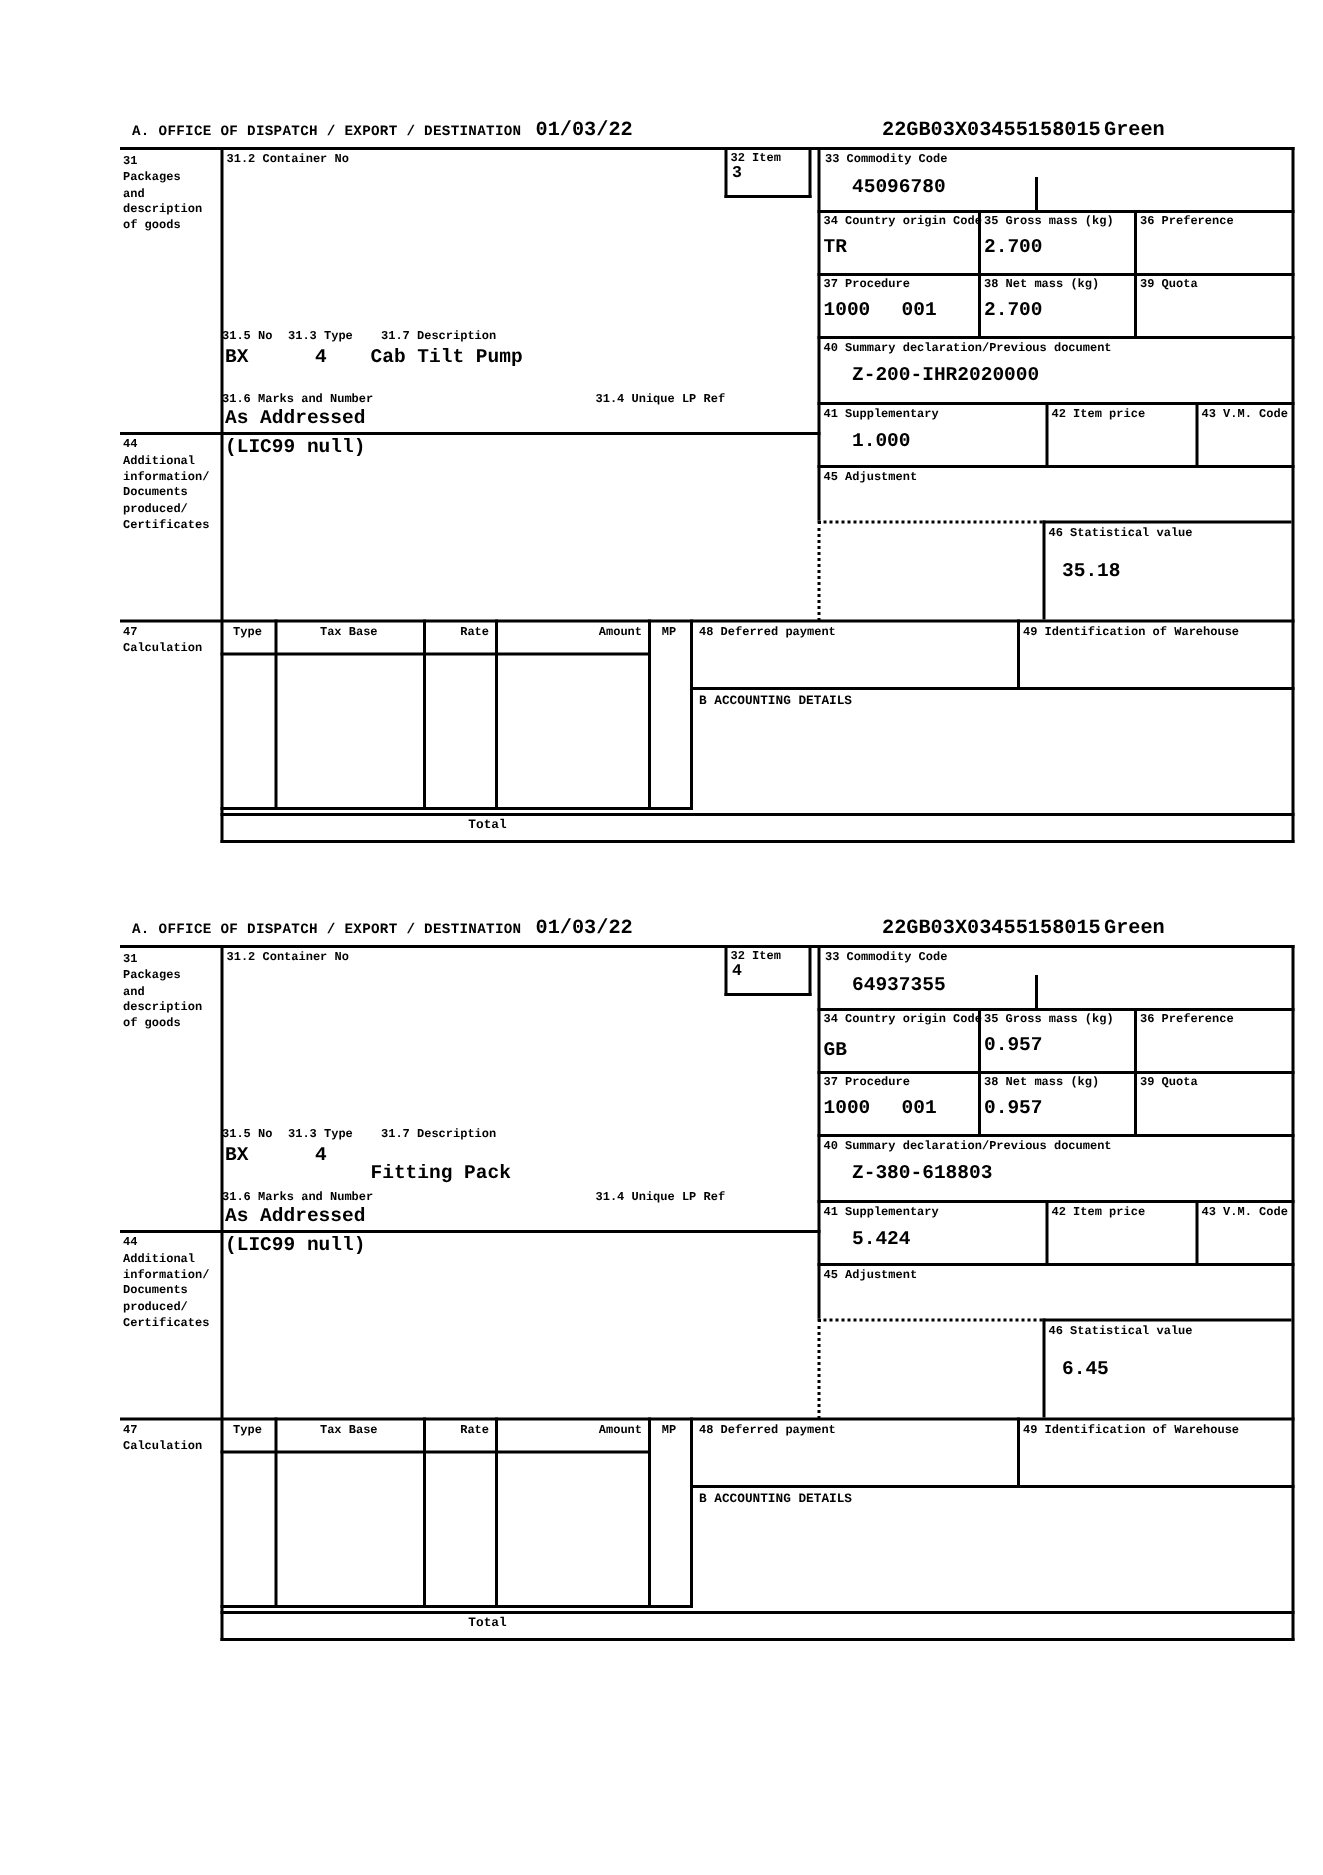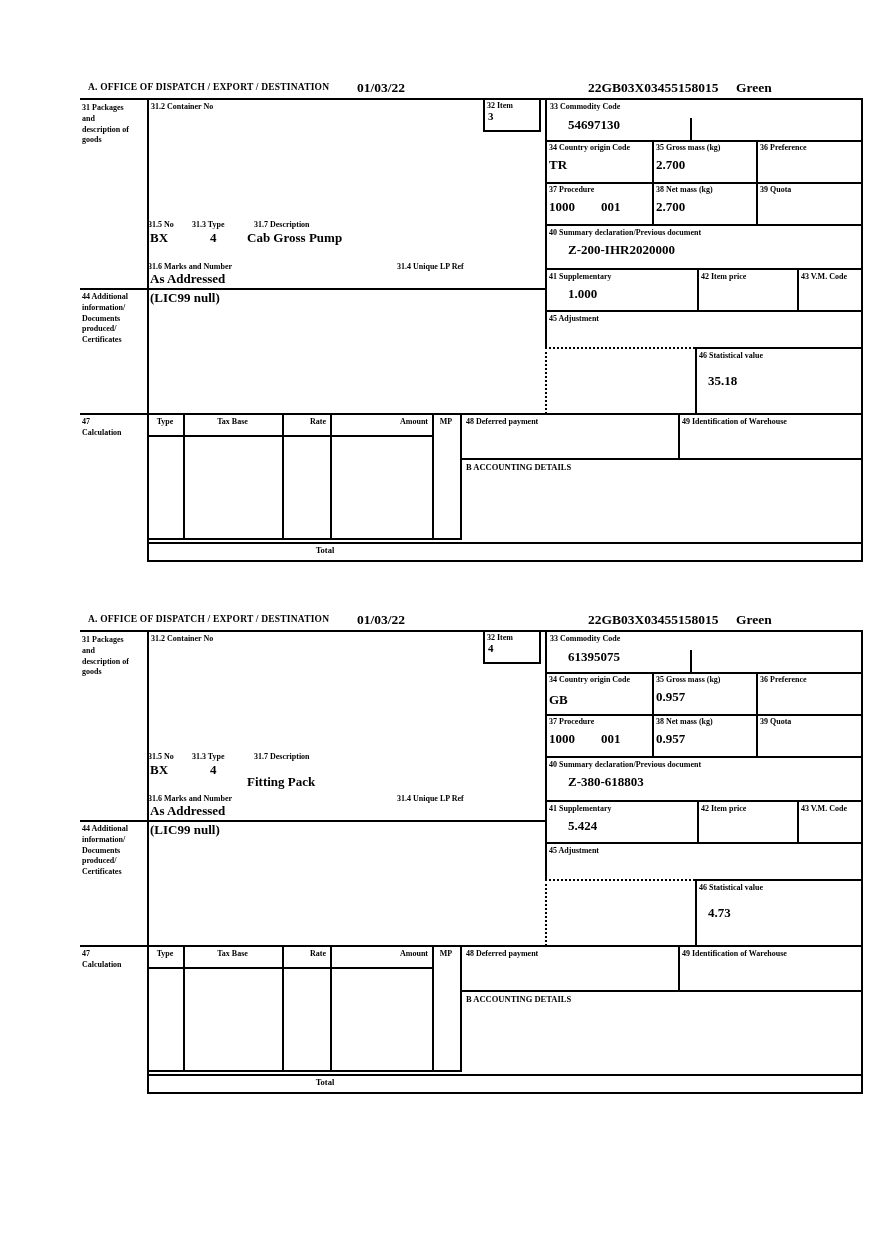--- a/index.html
+++ b/index.html
@@ -1,17 +1,17 @@
 <!DOCTYPE html>
 <html><head>
 <meta charset="utf-8">
 <style>
   html,body{margin:0;padding:0;background:#fff;}
   #page{position:relative;width:882px;height:1250px;background:#ffffff;color:#000;
-        font-family:Liberation Serif, serif;overflow:hidden;}
+        font-family:Liberation Mono, monospace;overflow:hidden;}
   .sec{position:absolute;left:80px;width:783px;height:483px;}
   .hl{position:absolute;height:2px;background:#000;}
   .vl{position:absolute;width:2px;background:#000;}
   .hd{position:absolute;height:0;border-top:2px dotted #000;}
   .vd{position:absolute;width:0;border-left:2px dotted #000;}
   .lbl{position:absolute;font-size:8px;font-weight:bold;line-height:1.35;}
   .val{position:absolute;font-size:13px;font-weight:bold;white-space:nowrap;}
   .v11{position:absolute;font-size:11px;font-weight:bold;line-height:1;}
   .t95{position:absolute;font-size:9.5px;font-weight:bold;white-space:nowrap;letter-spacing:0.2px;}
   .t13{position:absolute;font-size:13.5px;font-weight:bold;white-space:nowrap;}
@@ -69,38 +69,38 @@
     <div class="hl" style="left:380px;top:378px;width:403px"></div>
     <div class="hl" style="left:67px;top:458px;width:315px"></div>
     <div class="hl" style="left:67px;top:462px;width:716px"></div>
     <div class="hl" style="left:67px;top:480px;width:716px"></div>
 
     <div class="lbl" style="left:2px;top:23px;width:48px">31 Packages and description of goods</div>
     <div class="lbl nw" style="left:71px;top:22px">31.2 Container No</div>
     <div class="lbl nw" style="left:407px;top:21px">32 Item</div>
     <div class="v11" style="left:408px;top:31px">3</div>
     <div class="lbl nw" style="left:470px;top:22px">33 Commodity Code</div>
-    <div class="val" style="left:488px;top:37px">54697130</div>
+    <div class="val" style="left:488px;top:37px">45096780</div>
     <div class="lbl nw" style="left:469px;top:63px">34 Country origin Code</div>
     <div class="val" style="left:469px;top:77px">TR</div>
     <div class="lbl nw" style="left:576px;top:63px">35 Gross mass (kg)</div>
     <div class="val" style="left:576px;top:77px">2.700</div>
     <div class="lbl nw" style="left:680px;top:63px">36 Preference</div>
     <div class="lbl nw" style="left:469px;top:105px">37 Procedure</div>
     <div class="val" style="left:469px;top:119px">1000</div>
     <div class="val" style="left:521px;top:119px">001</div>
     <div class="lbl nw" style="left:576px;top:105px">38 Net mass (kg)</div>
     <div class="val" style="left:576px;top:119px">2.700</div>
     <div class="lbl nw" style="left:680px;top:105px">39 Quota</div>
     <div class="lbl nw" style="left:68px;top:140px">31.5 No</div>
     <div class="lbl nw" style="left:112px;top:140px">31.3 Type</div>
     <div class="lbl nw" style="left:174px;top:140px">31.7 Description</div>
     <div class="val" style="left:70px;top:150px">BX</div>
     <div class="val" style="left:130px;top:150px">4</div>
-    <div class="val" style="left:167px;top:150px">Cab Gross Pump</div>
+    <div class="val" style="left:167px;top:150px">Cab Tilt Pump</div>
     <div class="lbl nw" style="left:68px;top:182px">31.6 Marks and Number</div>
     <div class="lbl nw" style="left:317px;top:182px">31.4 Unique LP Ref</div>
     <div class="val" style="left:70px;top:191px">As Addressed</div>
     <div class="lbl nw" style="left:469px;top:148px">40 Summary declaration/Previous document</div>
     <div class="val" style="left:488px;top:162px">Z-200-IHR2020000</div>
     <div class="lbl nw" style="left:469px;top:192px">41 Supplementary</div>
     <div class="val" style="left:488px;top:206px">1.000</div>
     <div class="lbl nw" style="left:621px;top:192px">42 Item price</div>
     <div class="lbl nw" style="left:721px;top:192px">43 V.M. Code</div>
     <div class="lbl" style="left:2px;top:212px;width:48px">44 Additional information/ Documents produced/ Certificates</div>
@@ -159,21 +159,21 @@
     <div class="hl" style="left:380px;top:378px;width:403px"></div>
     <div class="hl" style="left:67px;top:458px;width:315px"></div>
     <div class="hl" style="left:67px;top:462px;width:716px"></div>
     <div class="hl" style="left:67px;top:480px;width:716px"></div>
 
     <div class="lbl" style="left:2px;top:23px;width:48px">31 Packages and description of goods</div>
     <div class="lbl nw" style="left:71px;top:22px">31.2 Container No</div>
     <div class="lbl nw" style="left:407px;top:21px">32 Item</div>
     <div class="v11" style="left:408px;top:31px">4</div>
     <div class="lbl nw" style="left:470px;top:22px">33 Commodity Code</div>
-    <div class="val" style="left:488px;top:37px">61395075</div>
+    <div class="val" style="left:488px;top:37px">64937355</div>
     <div class="lbl nw" style="left:469px;top:63px">34 Country origin Code</div>
     <div class="val" style="left:469px;top:80px">GB</div>
     <div class="lbl nw" style="left:576px;top:63px">35 Gross mass (kg)</div>
     <div class="val" style="left:576px;top:77px">0.957</div>
     <div class="lbl nw" style="left:680px;top:63px">36 Preference</div>
     <div class="lbl nw" style="left:469px;top:105px">37 Procedure</div>
     <div class="val" style="left:469px;top:119px">1000</div>
     <div class="val" style="left:521px;top:119px">001</div>
     <div class="lbl nw" style="left:576px;top:105px">38 Net mass (kg)</div>
     <div class="val" style="left:576px;top:119px">0.957</div>
@@ -190,21 +190,21 @@
     <div class="lbl nw" style="left:469px;top:148px">40 Summary declaration/Previous document</div>
     <div class="val" style="left:488px;top:162px">Z-380-618803</div>
     <div class="lbl nw" style="left:469px;top:192px">41 Supplementary</div>
     <div class="val" style="left:488px;top:206px">5.424</div>
     <div class="lbl nw" style="left:621px;top:192px">42 Item price</div>
     <div class="lbl nw" style="left:721px;top:192px">43 V.M. Code</div>
     <div class="lbl" style="left:2px;top:212px;width:48px">44 Additional information/ Documents produced/ Certificates</div>
     <div class="val" style="left:70px;top:210px">(LIC99 null)</div>
     <div class="lbl nw" style="left:469px;top:234px">45 Adjustment</div>
     <div class="lbl nw" style="left:619px;top:271px">46 Statistical value</div>
-    <div class="val" style="left:628px;top:293px">4.73</div>
+    <div class="val" style="left:628px;top:293px">6.45</div>
     <div class="lbl" style="left:2px;top:337px;width:48px">47 Calculation</div>
     <div class="lbl ctr" style="left:67px;top:337px;width:36px">Type</div>
     <div class="lbl ctr" style="left:103px;top:337px;width:99px">Tax Base</div>
     <div class="lbl rt" style="left:202px;top:337px;width:44px">Rate</div>
     <div class="lbl rt" style="left:252px;top:337px;width:96px">Amount</div>
     <div class="lbl ctr" style="left:352px;top:337px;width:28px">MP</div>
     <div class="lbl nw" style="left:386px;top:337px">48 Deferred payment</div>
     <div class="lbl nw" style="left:602px;top:337px">49 Identification of Warehouse</div>
     <div class="b8" style="left:386px;top:382px">B ACCOUNTING DETAILS</div>
     <div class="b8 ctr" style="left:90px;top:465px;width:310px">Total</div>

